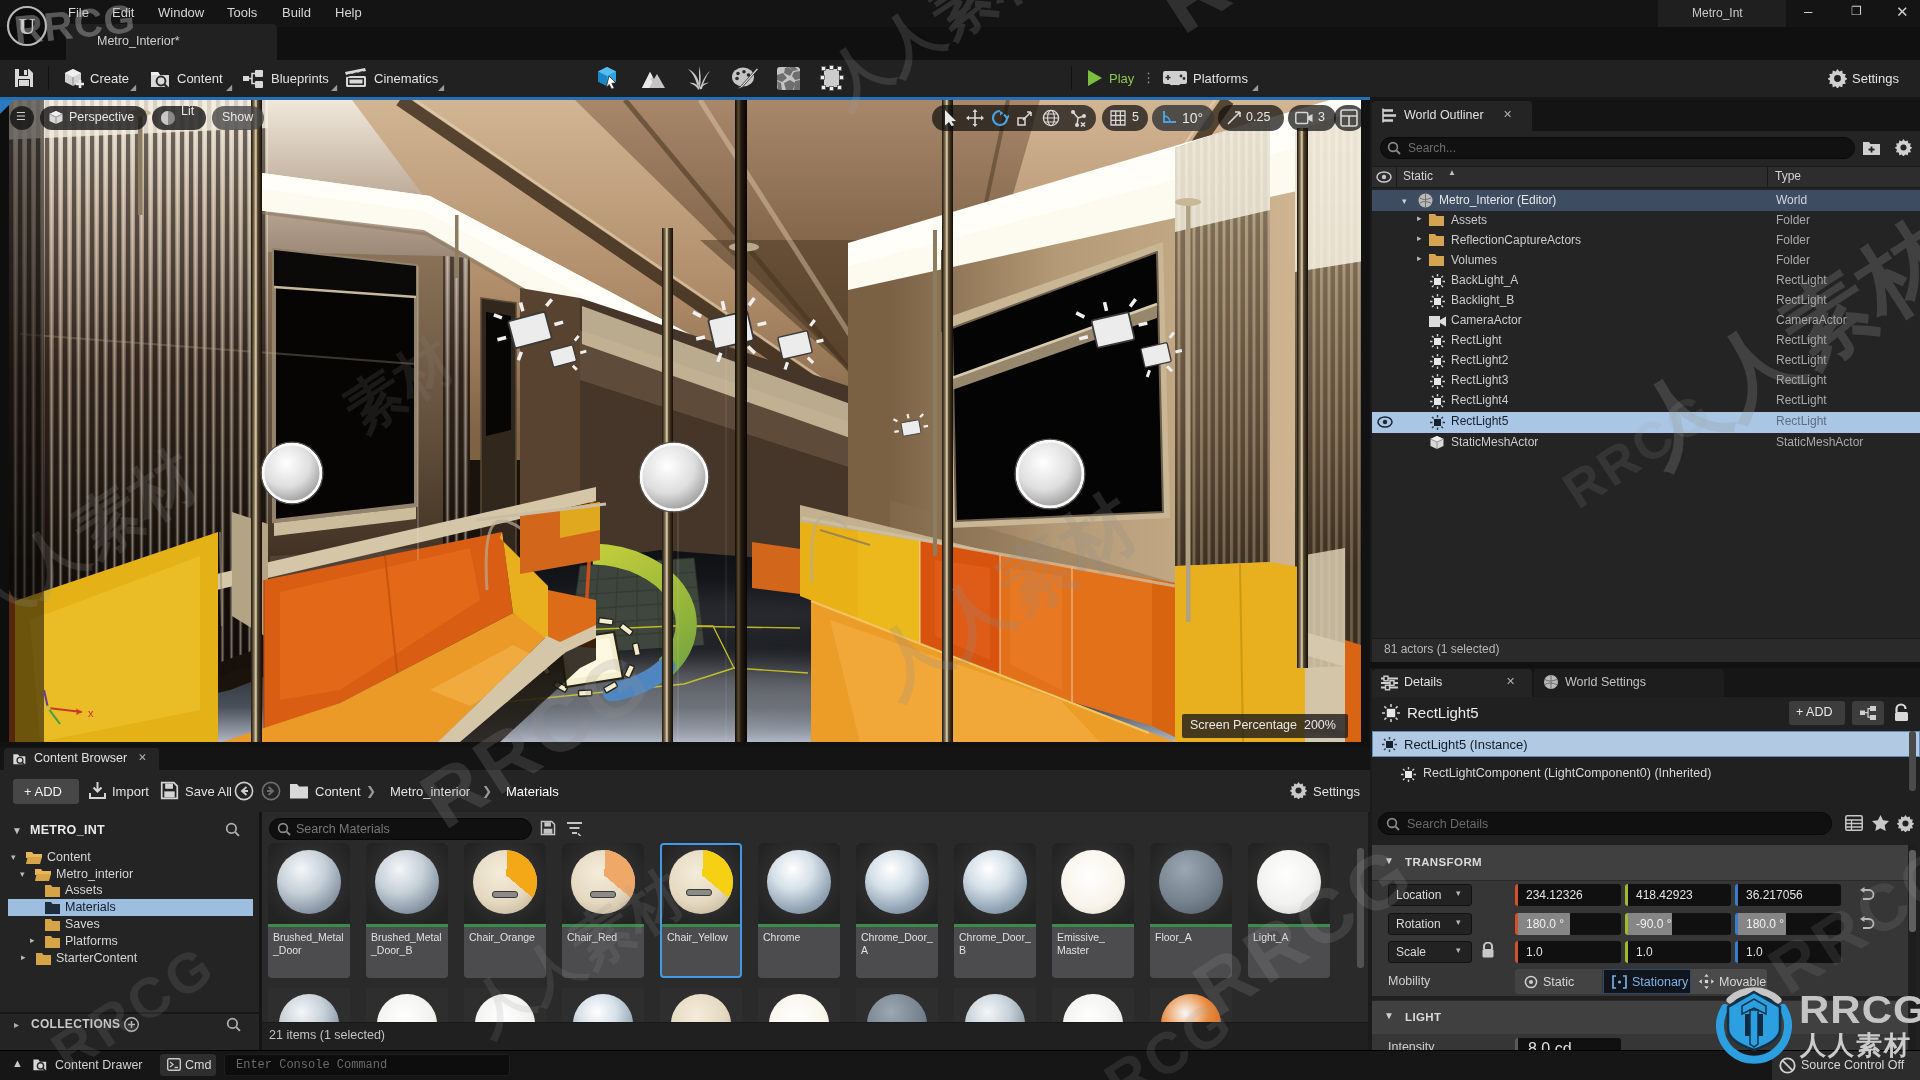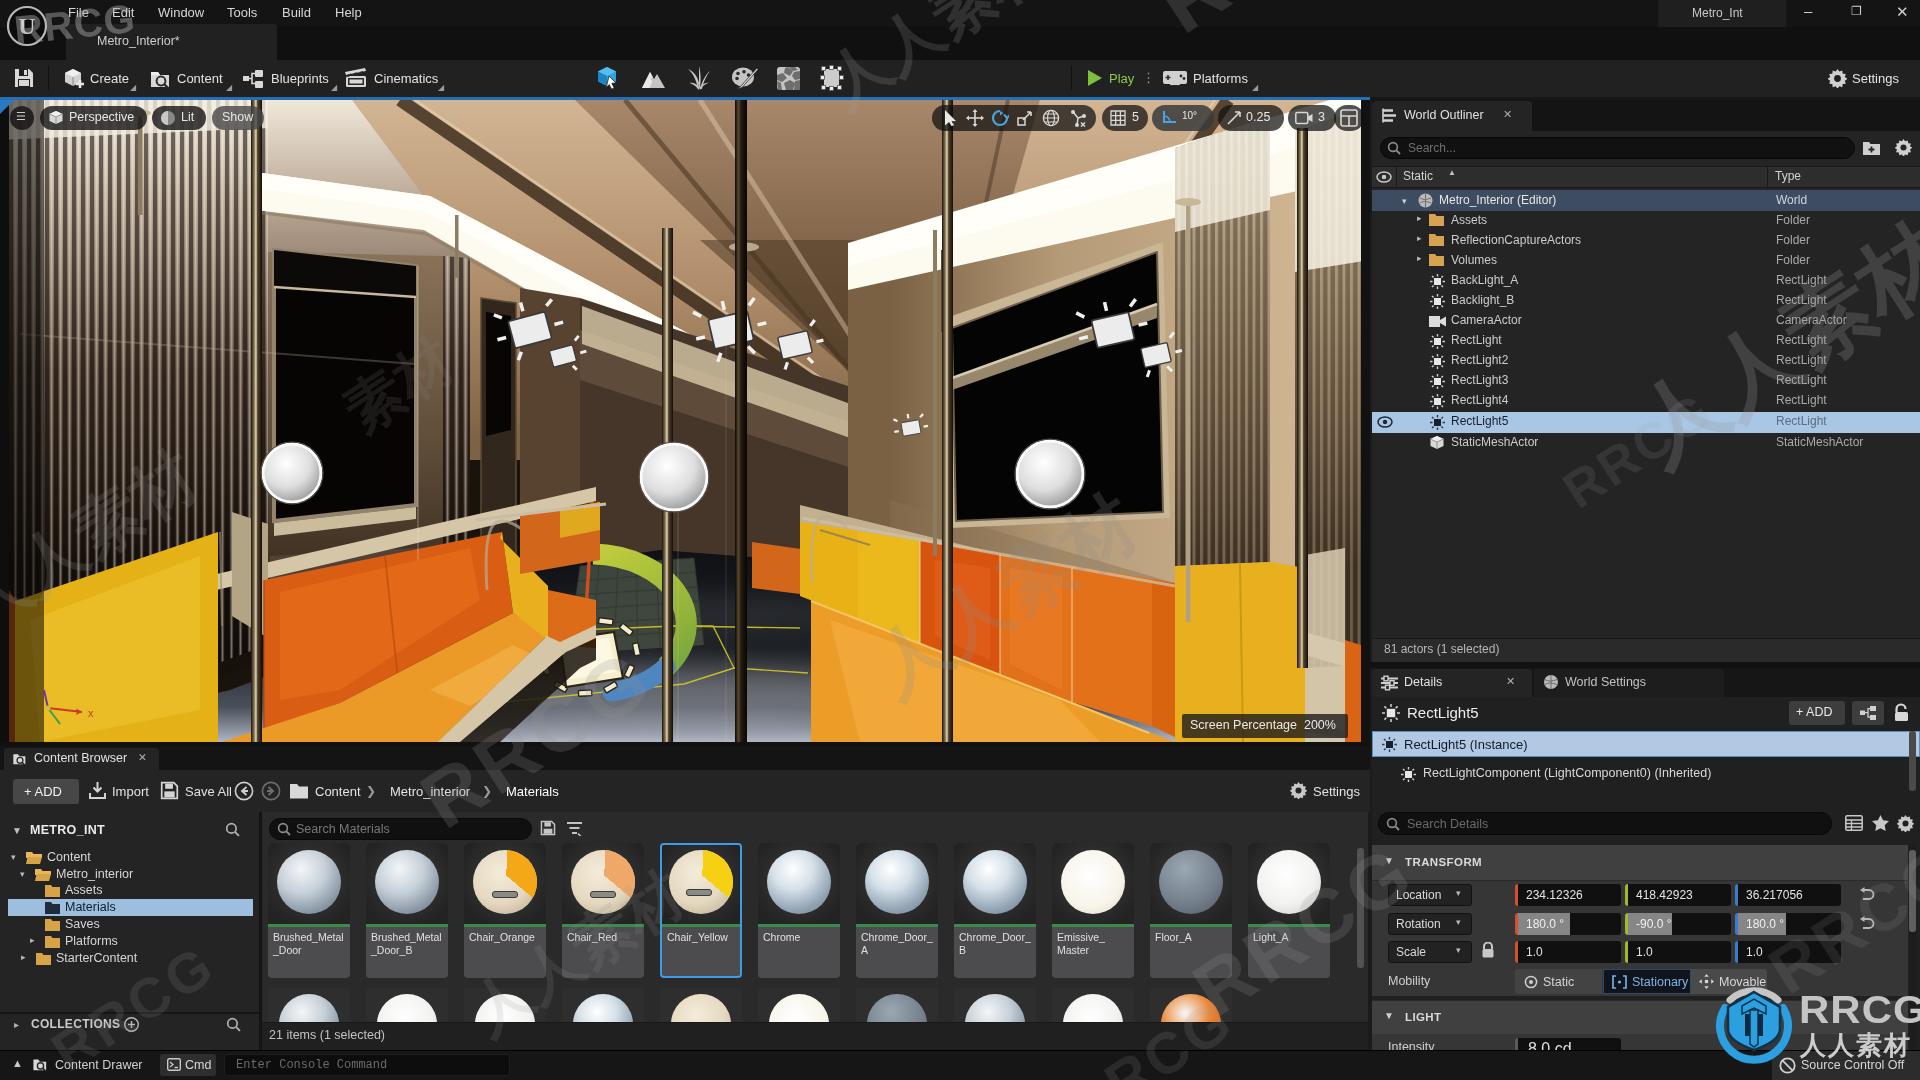--- a/index.html
+++ b/index.html
@@ -491,21 +491,21 @@
       <path d="M8 1 l6.5 3 v7 l-6.5 3 -6.5 -3 v-7 z" fill="#d8d8d8"></path>
       <path d="M8 1 l6.5 3 -6.5 3 -6.5 -3 z" fill="#f0f0f0"></path>
       <path d="M8 7 v7 M1.5 4 l6.5 3 M14.5 4 l-6.5 3" stroke="#8a8a8a" stroke-width="0.9" fill="none"></path>
     </svg>
     <div class="txt" style="left:69px;top:110px;font-size:12.5px;color:#e6e6e6;">Perspective</div>
     <div class="abs" style="left:152px;top:106px;width:54px;height:24px;border-radius:12px;background:rgba(15,15,15,0.78);"></div>
     <svg class="abs" style="left:160px;top:110px;" width="16" height="16" viewBox="0 0 16 16">
       <circle cx="8" cy="8" r="7" fill="#888"></circle>
         <path d="M8 1 a7 7 0 0 0 0 14 z" fill="#c8c8c8"></path>
     </svg>
-    <div class="txt" style="left:181px;top:110px;font-size:12.5px;color:#e6e6e6;">Lit</div>
+    <div class="txt" style="left:181px;top:104px;font-size:12.5px;color:#e6e6e6;">Lit</div>
     <div class="abs" style="left:212px;top:106px;width:52px;height:24px;border-radius:12px;background:rgba(70,70,70,0.8);"></div>
     <div class="txt" style="left:222px;top:110px;font-size:12.5px;color:#e6e6e6;">Show</div>
 
     <div class="abs" style="left:932px;top:105px;width:164px;height:26px;border-radius:13px;background:rgba(15,15,15,0.72);"></div>
     <svg class="abs" style="left:944px;top:110px;" width="13" height="16" viewBox="0 0 13 16">
       <path d="M1 0 l11 11 -4.5 0.3 2.6 4 -2.6 0.7 -2.5 -4 -4 3.5 z" fill="#e8e8e8"></path>
     </svg>
     <svg class="abs" style="left:966px;top:109px;" width="18" height="18" viewBox="0 0 18 18">
       <path d="M9 0 l2.5 3 h-5 z M9 18 l2.5 -3 h-5 z M0 9 l3 -2.5 v5 z M18 9 l-3 -2.5 v5 z M8.2 3 h1.6 v12 h-1.6 z M3 8.2 h12 v1.6 h-12 z" fill="#d8d8d8"></path>
     </svg>
@@ -535,21 +535,21 @@
     <svg class="abs" style="left:1110px;top:110px;" width="16" height="16" viewBox="0 0 16 16">
       <path d="M1 1 h14 v14 h-14 z M1 5.7 h14 M1 10.4 h14 M5.7 1 v14 M10.4 1 v14" fill="none" stroke="#d8d8d8" stroke-width="1.3"></path>
     </svg>
     <div class="txt" style="left:1132px;top:110px;font-size:12.5px;color:#e6e6e6;">5</div>
 
     <div class="abs" style="left:1152px;top:105px;width:62px;height:26px;border-radius:13px;background:rgba(58,58,58,0.85);"></div>
     <svg class="abs" style="left:1160px;top:110px;" width="17" height="16" viewBox="0 0 17 16">
       <path d="M4 1 v11 h12" stroke="#4aa3e0" stroke-width="2" fill="none"></path>
       <path d="M4 6 a6 6 0 0 1 6 6" stroke="#4aa3e0" stroke-width="1.6" fill="none"></path>
     </svg>
-    <div class="txt" style="left:1182px;top:110px;font-size:10px;color:#e6e6e6;">10°</div>
+    <div class="txt" style="left:1182px;top:110px;font-size:14px;color:#e6e6e6;">10°</div>
 
     <div class="abs" style="left:1218px;top:105px;width:66px;height:26px;border-radius:13px;background:rgba(15,15,15,0.72);"></div>
     <svg class="abs" style="left:1227px;top:111px;" width="14" height="14" viewBox="0 0 14 14">
       <path d="M1 13 L13 1 M13 1 h-5 M13 1 v5" stroke="#d8d8d8" stroke-width="1.6" fill="none"></path>
     </svg>
     <div class="txt" style="left:1246px;top:110px;font-size:12.5px;color:#e6e6e6;">0.25</div>
 
     <div class="abs" style="left:1288px;top:105px;width:48px;height:26px;border-radius:13px;background:rgba(15,15,15,0.72);"></div>
     <svg class="abs" style="left:1295px;top:111px;" width="18" height="14" viewBox="0 0 18 14">
       <rect x="0.8" y="1.5" width="12" height="11" rx="1.5" fill="none" stroke="#d8d8d8" stroke-width="1.5"></rect>

